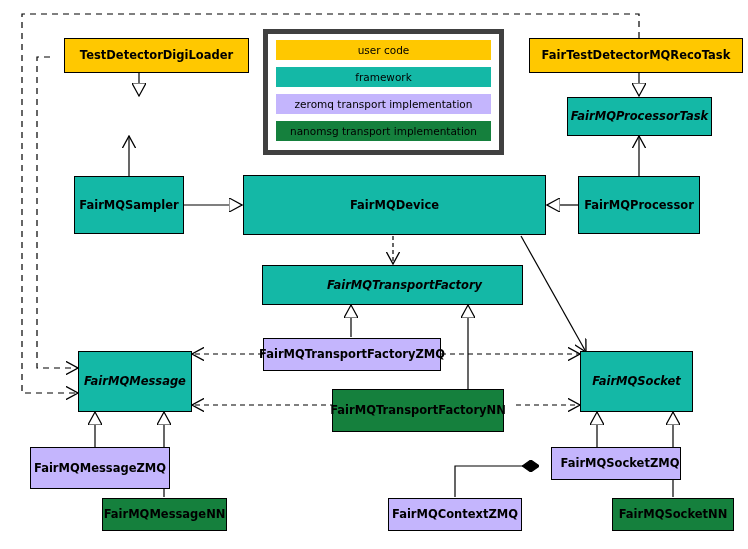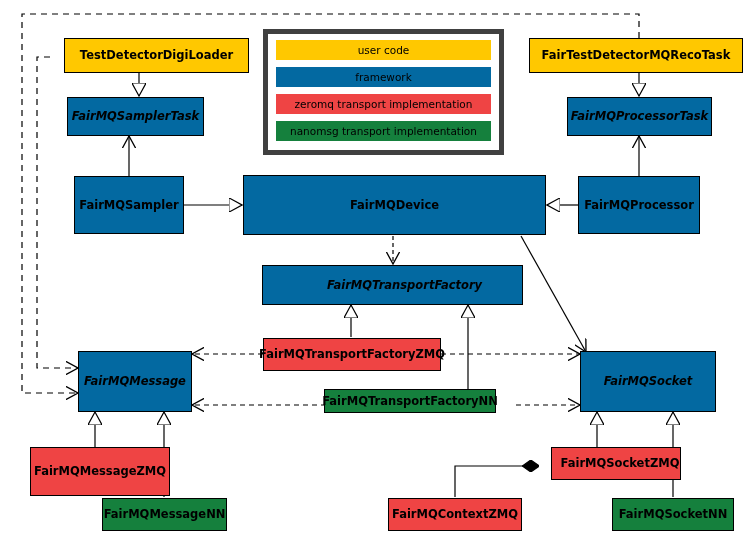--- a/index.html
+++ b/index.html
@@ -11,22 +11,22 @@
   .node{
     position:absolute;box-sizing:border-box;
     border:1px solid #000000;
     display:flex;align-items:center;justify-content:center;
     text-align:center;line-height:1.1;
     font-size:11.5px;font-weight:bold;color:#000000;
     z-index:3;
   }
   .node.italic{font-style:italic;}
   .usercode{background:#ffc800;}
-  .framework{background:#0369a1;}
-  .zmq{background:#ef4444;}
+  .framework{background:#14b8a6;}
+  .zmq{background:#c4b5fd;}
   .nn{background:#15803d;}
 
   #legend{
     position:absolute;left:263px;top:29px;width:241px;height:126px;
     background:#ffffff;border:5px solid #404040;box-sizing:border-box;
     z-index:4;padding:6px 8px;
   }
   .legend-row{
     height:20px;margin-bottom:7px;
     display:flex;align-items:center;justify-content:center;
@@ -95,41 +95,40 @@
 
     <path d="M 673 497 L 673 412" stroke="#000000" stroke-width="1.2" fill="none" marker-end="url(#hollowTri)"></path>
 
     <path d="M 455 497 L 455 466 L 538 466" stroke="#000000" stroke-width="1.2" fill="none" marker-end="url(#blackDiamond)"></path>
   </svg>
 
   <div class="node usercode" style="left:64px;top:38px;width:185px;height:35px;">TestDetectorDigiLoader</div>
 
   <div class="node usercode" style="left:529px;top:38px;width:214px;height:35px;">FairTestDetectorMQRecoTask</div>
 
-  <div class="node framework italic" style="left:67px;top:97px;width:137px;height:39px;">FairMQSamplerTask</div>
 
   <div class="node framework italic" style="left:567px;top:97px;width:145px;height:39px;">FairMQProcessorTask</div>
 
   <div class="node framework" style="left:74px;top:176px;width:110px;height:58px;">FairMQSampler</div>
 
   <div class="node framework" style="left:578px;top:176px;width:122px;height:58px;">FairMQProcessor</div>
 
   <div class="node framework" style="left:243px;top:175px;width:303px;height:60px;">FairMQDevice</div>
 
   <div class="node framework italic" style="left:262px;top:265px;width:261px;height:40px;padding-left:24px;">FairMQTransportFactory</div>
 
   <div class="node zmq" style="left:263px;top:338px;width:178px;height:33px;">FairMQTransportFactoryZMQ</div>
 
-  <div class="node nn" style="left:324px;top:389px;width:172px;height:24px;">FairMQTransportFactoryNN</div>
+  <div class="node nn" style="left:332px;top:389px;width:172px;height:43px;">FairMQTransportFactoryNN</div>
 
   <div class="node framework italic" style="left:78px;top:351px;width:114px;height:61px;">FairMQMessage</div>
 
-  <div class="node framework italic" style="left:580px;top:351px;width:136px;height:61px;">FairMQSocket</div>
+  <div class="node framework italic" style="left:580px;top:351px;width:113px;height:61px;">FairMQSocket</div>
 
-  <div class="node zmq" style="left:30px;top:447px;width:140px;height:49px;">FairMQMessageZMQ</div>
+  <div class="node zmq" style="left:30px;top:447px;width:140px;height:42px;">FairMQMessageZMQ</div>
 
   <div class="node nn" style="left:102px;top:498px;width:125px;height:33px;">FairMQMessageNN</div>
 
   <div class="node zmq" style="left:551px;top:447px;width:130px;height:33px;padding-left:8px;">FairMQSocketZMQ</div>
 
   <div class="node nn" style="left:612px;top:498px;width:122px;height:33px;">FairMQSocketNN</div>
 
   <div class="node zmq" style="left:388px;top:498px;width:134px;height:33px;">FairMQContextZMQ</div>
 
   <div id="legend">

